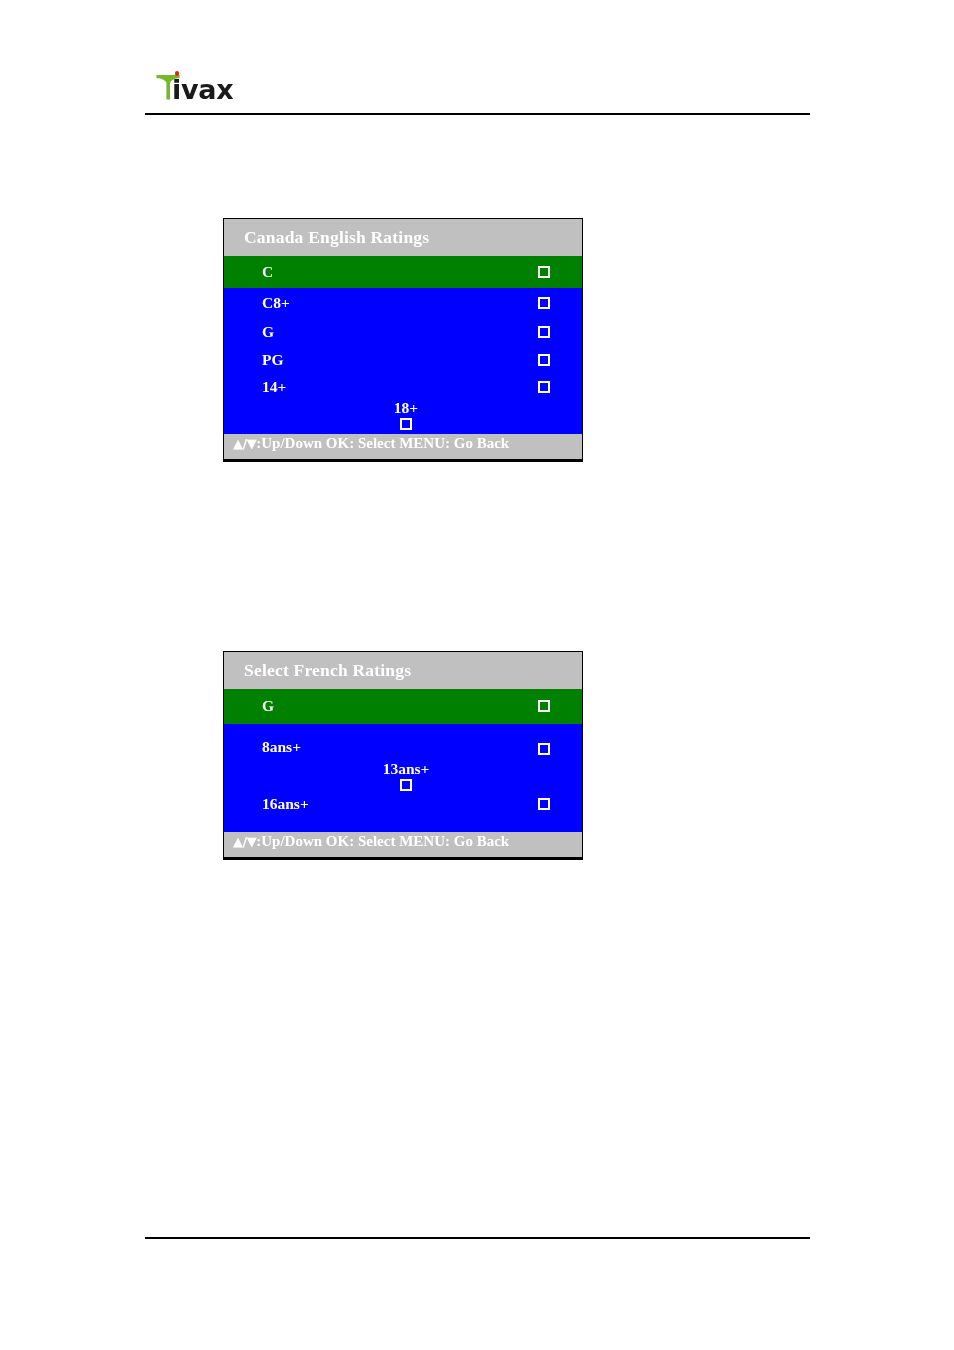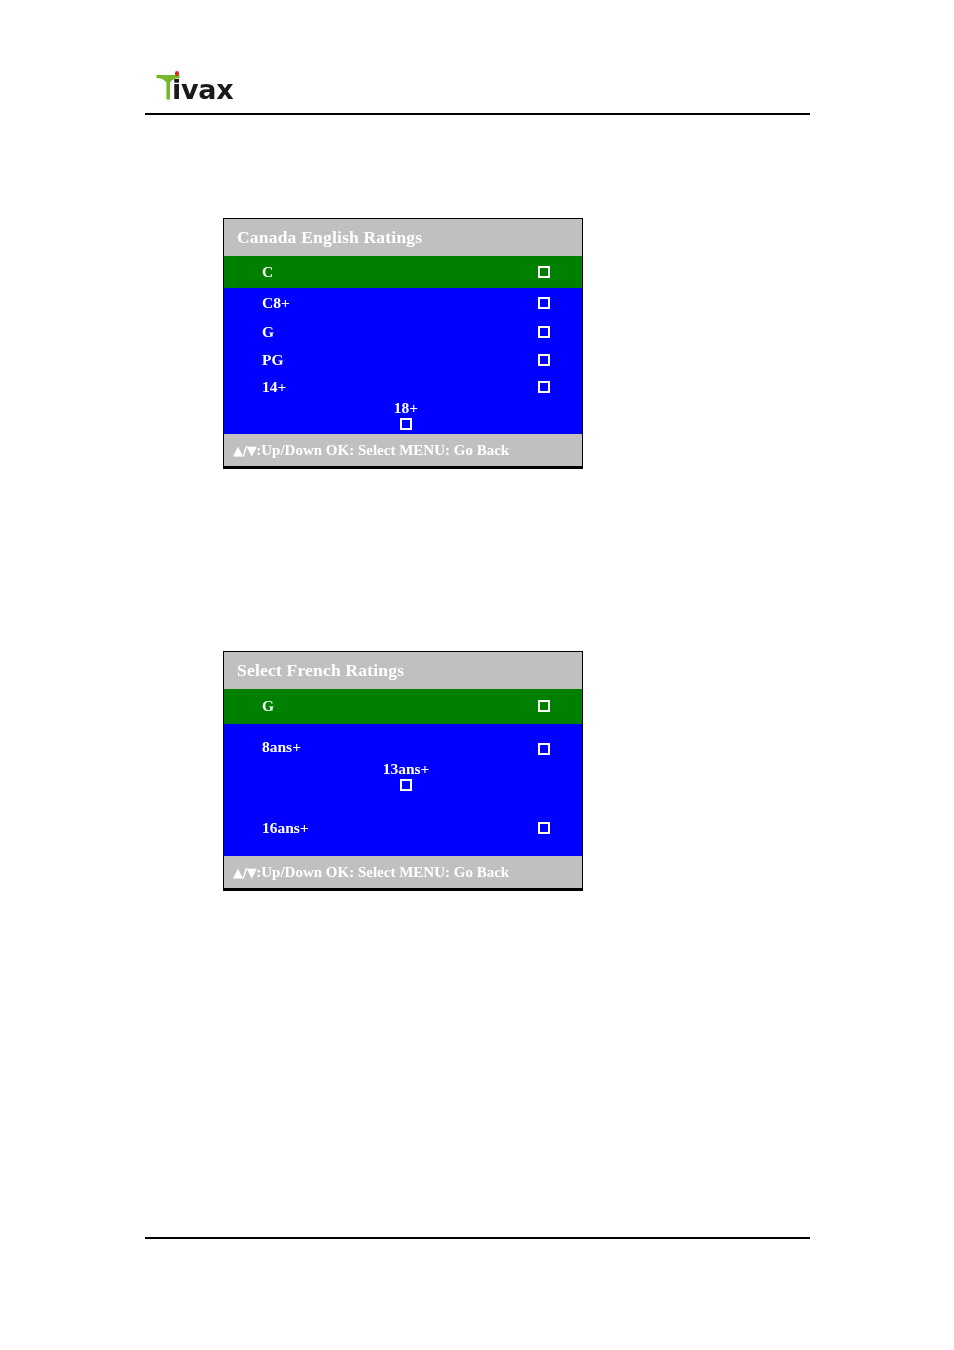--- a/index.html
+++ b/index.html
@@ -77,21 +77,21 @@
     background: #0000ff;
   }
   #osd-english { left: 223px; top: 218px; }
   #osd-french  { left: 223px; top: 651px; }
 
   .osd-title {
     background: #c0c0c0;
     color: #ffffff;
     font-weight: bold;
     font-size: 17.5px;
-    padding: 8px 0 8px 13px;
+    padding: 8px 0 8px 20px;
     letter-spacing: 0.2px;
     line-height: 1.18;
   }
 
   .osd-list {
     background: #0000ff;
     padding: 0;
     margin: 0;
     list-style: none;
   }
@@ -122,32 +122,32 @@
   #osd-english .osd-row.r2        { height: 28px; }
   #osd-english .osd-row.r3        { height: 28px; }
   #osd-english .osd-row.r4        { height: 26px; }
   #osd-english .osd-row.r5        { height: 30px; flex-direction: column; }
 
   
   #osd-french .osd-row            { height: 30px; }
   #osd-french .osd-row.selected   { height: 35px; }
   #osd-french .osd-row.r1         { height: 37px; align-items: flex-end; padding-bottom: 6px; }
   #osd-french .osd-row.r2         { height: 30px; flex-direction: column; }
-  #osd-french .osd-row.r3         { height: 26px; margin-top: 24px; }
+  #osd-french .osd-row.r3         { height: 26px; }
   #osd-french .osd-row.r4         { height: 34px; }
 
   #osd-english .osd-list { padding-bottom: 4px; }
   #osd-french  .osd-list { padding-bottom: 15px; }
 
   .osd-footer {
     background: #c0c0c0;
     color: #ffffff;
     font-weight: bold;
     font-size: 15px;
-    padding: 7px 0 7px 9px;
+    padding: 0 0 7px 9px;
     border-bottom: 2.5px solid #000000;
     line-height: 1.2;
     white-space: nowrap;
   }
   .osd-footer .arrows {
     font-family: "DejaVu Sans", sans-serif;
     font-size: 13px;
     letter-spacing: -0.5px;
   }
 </style>

